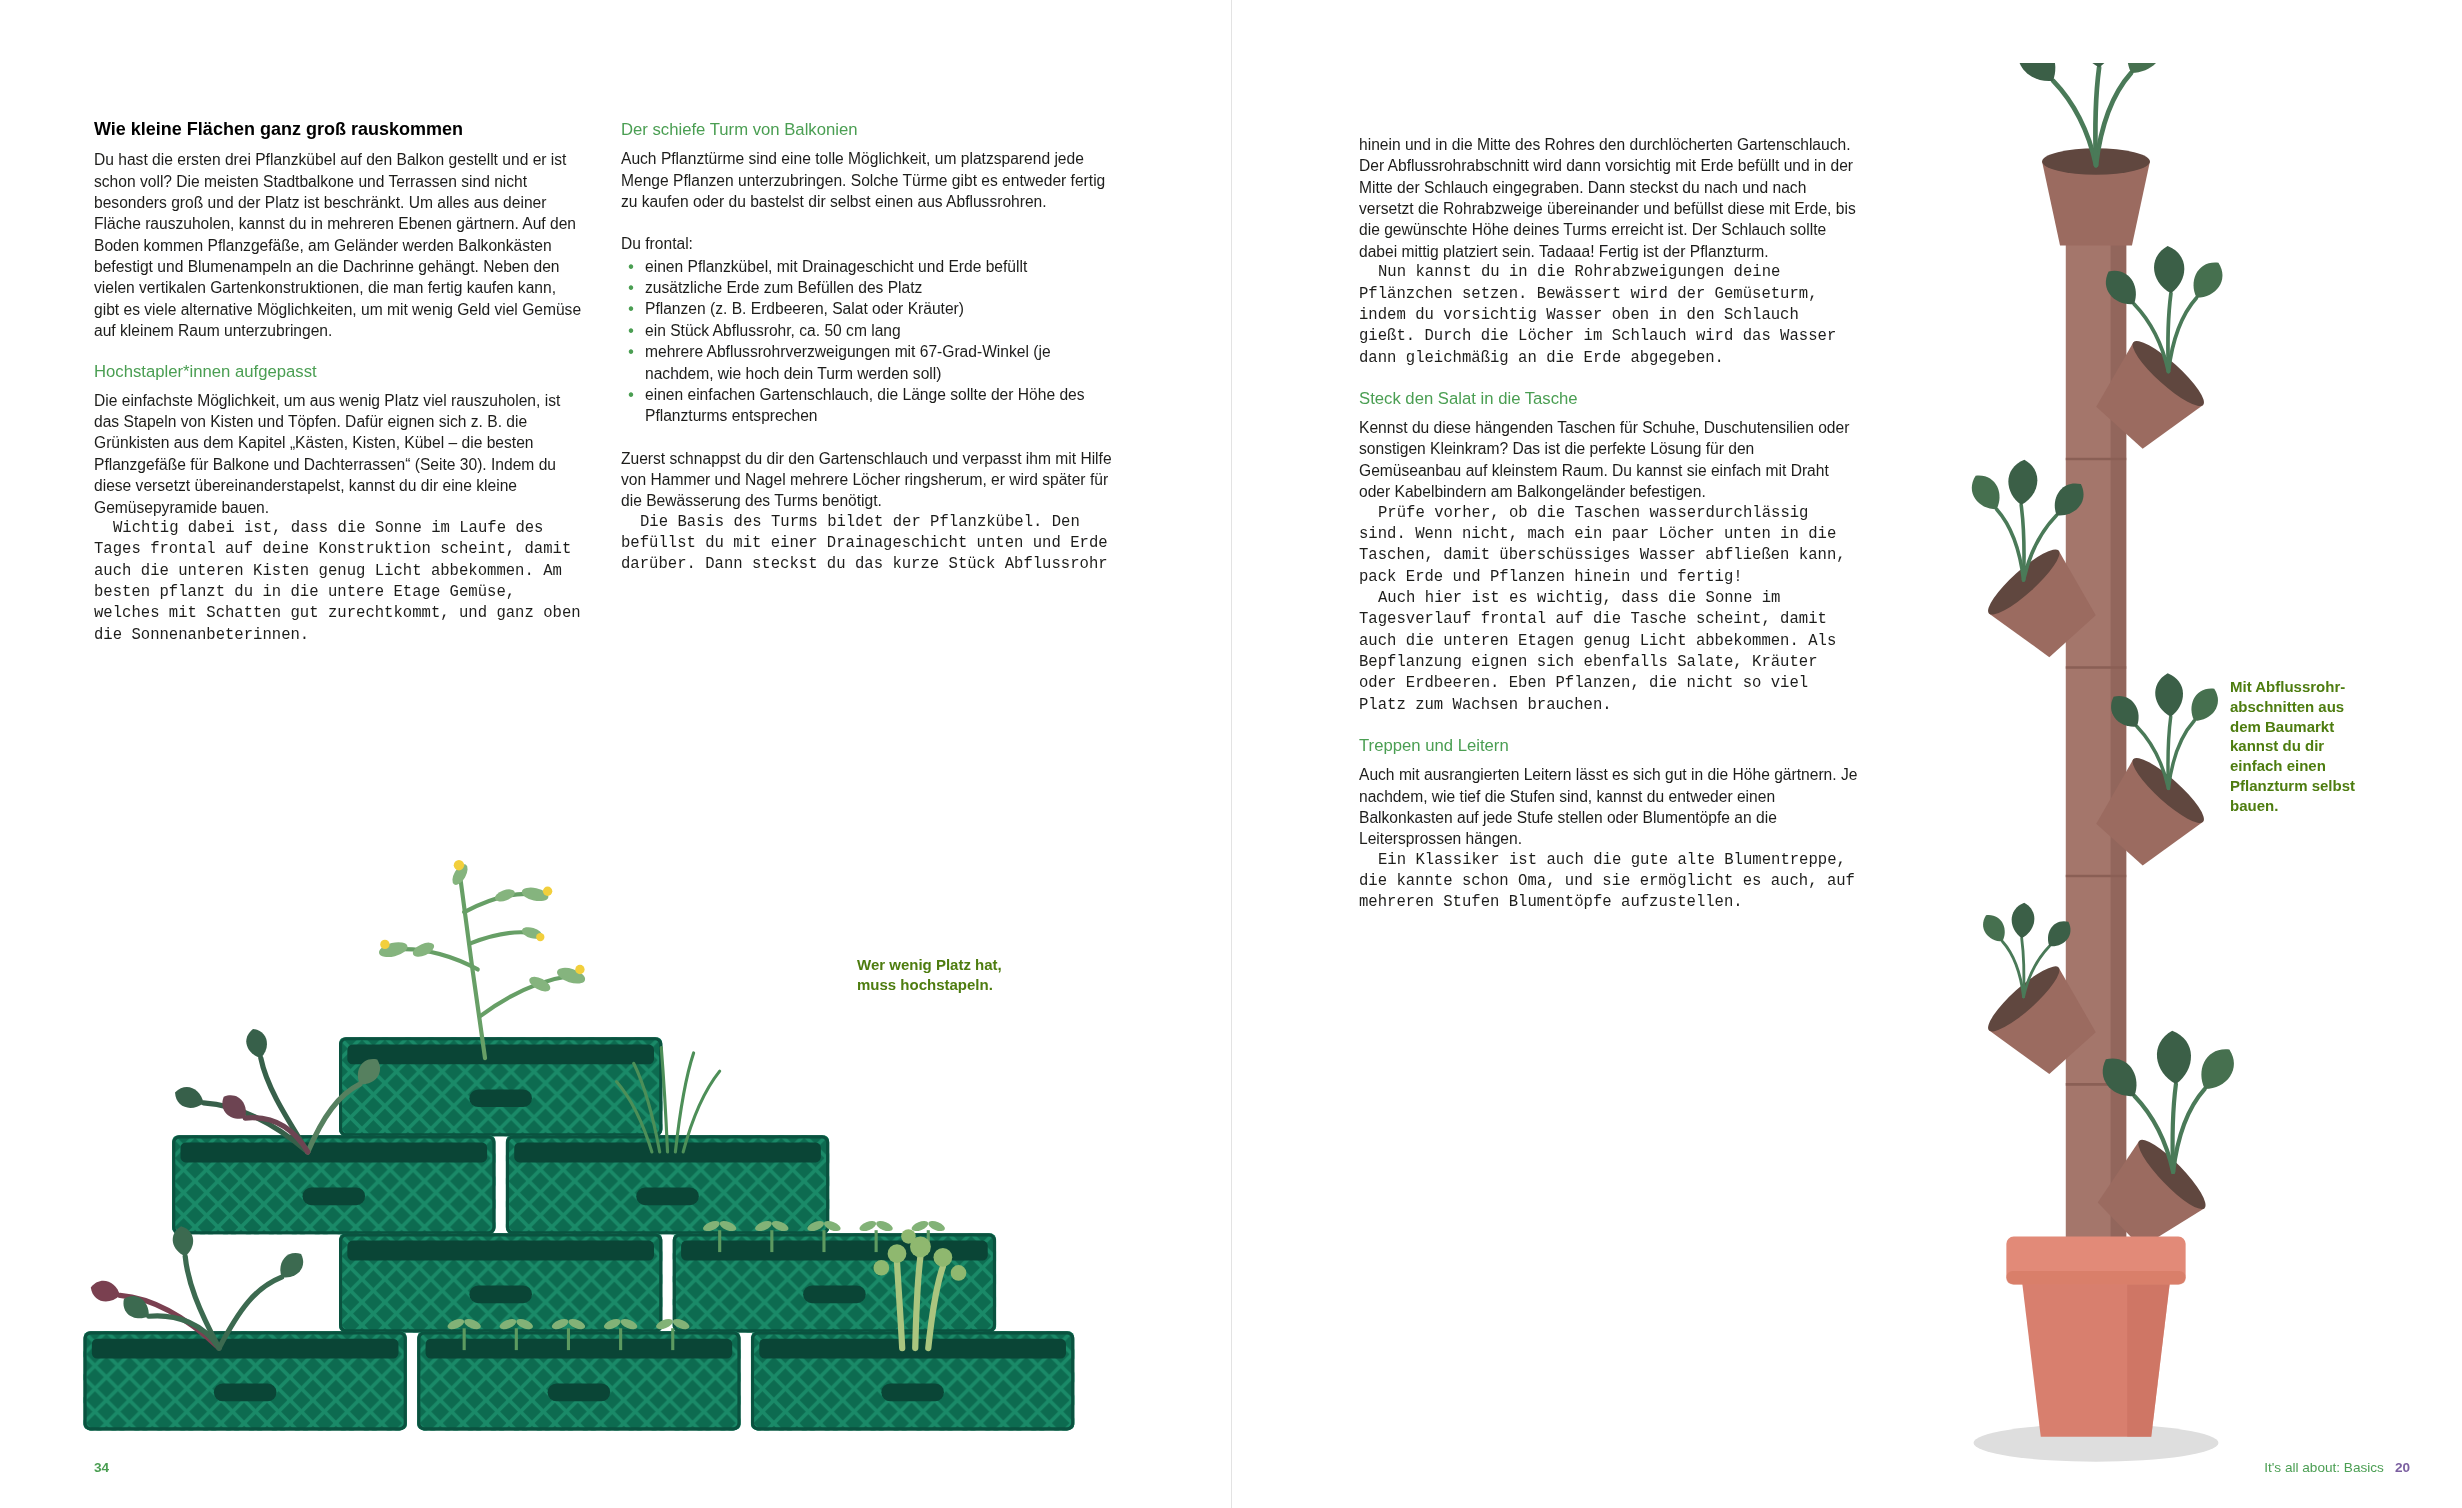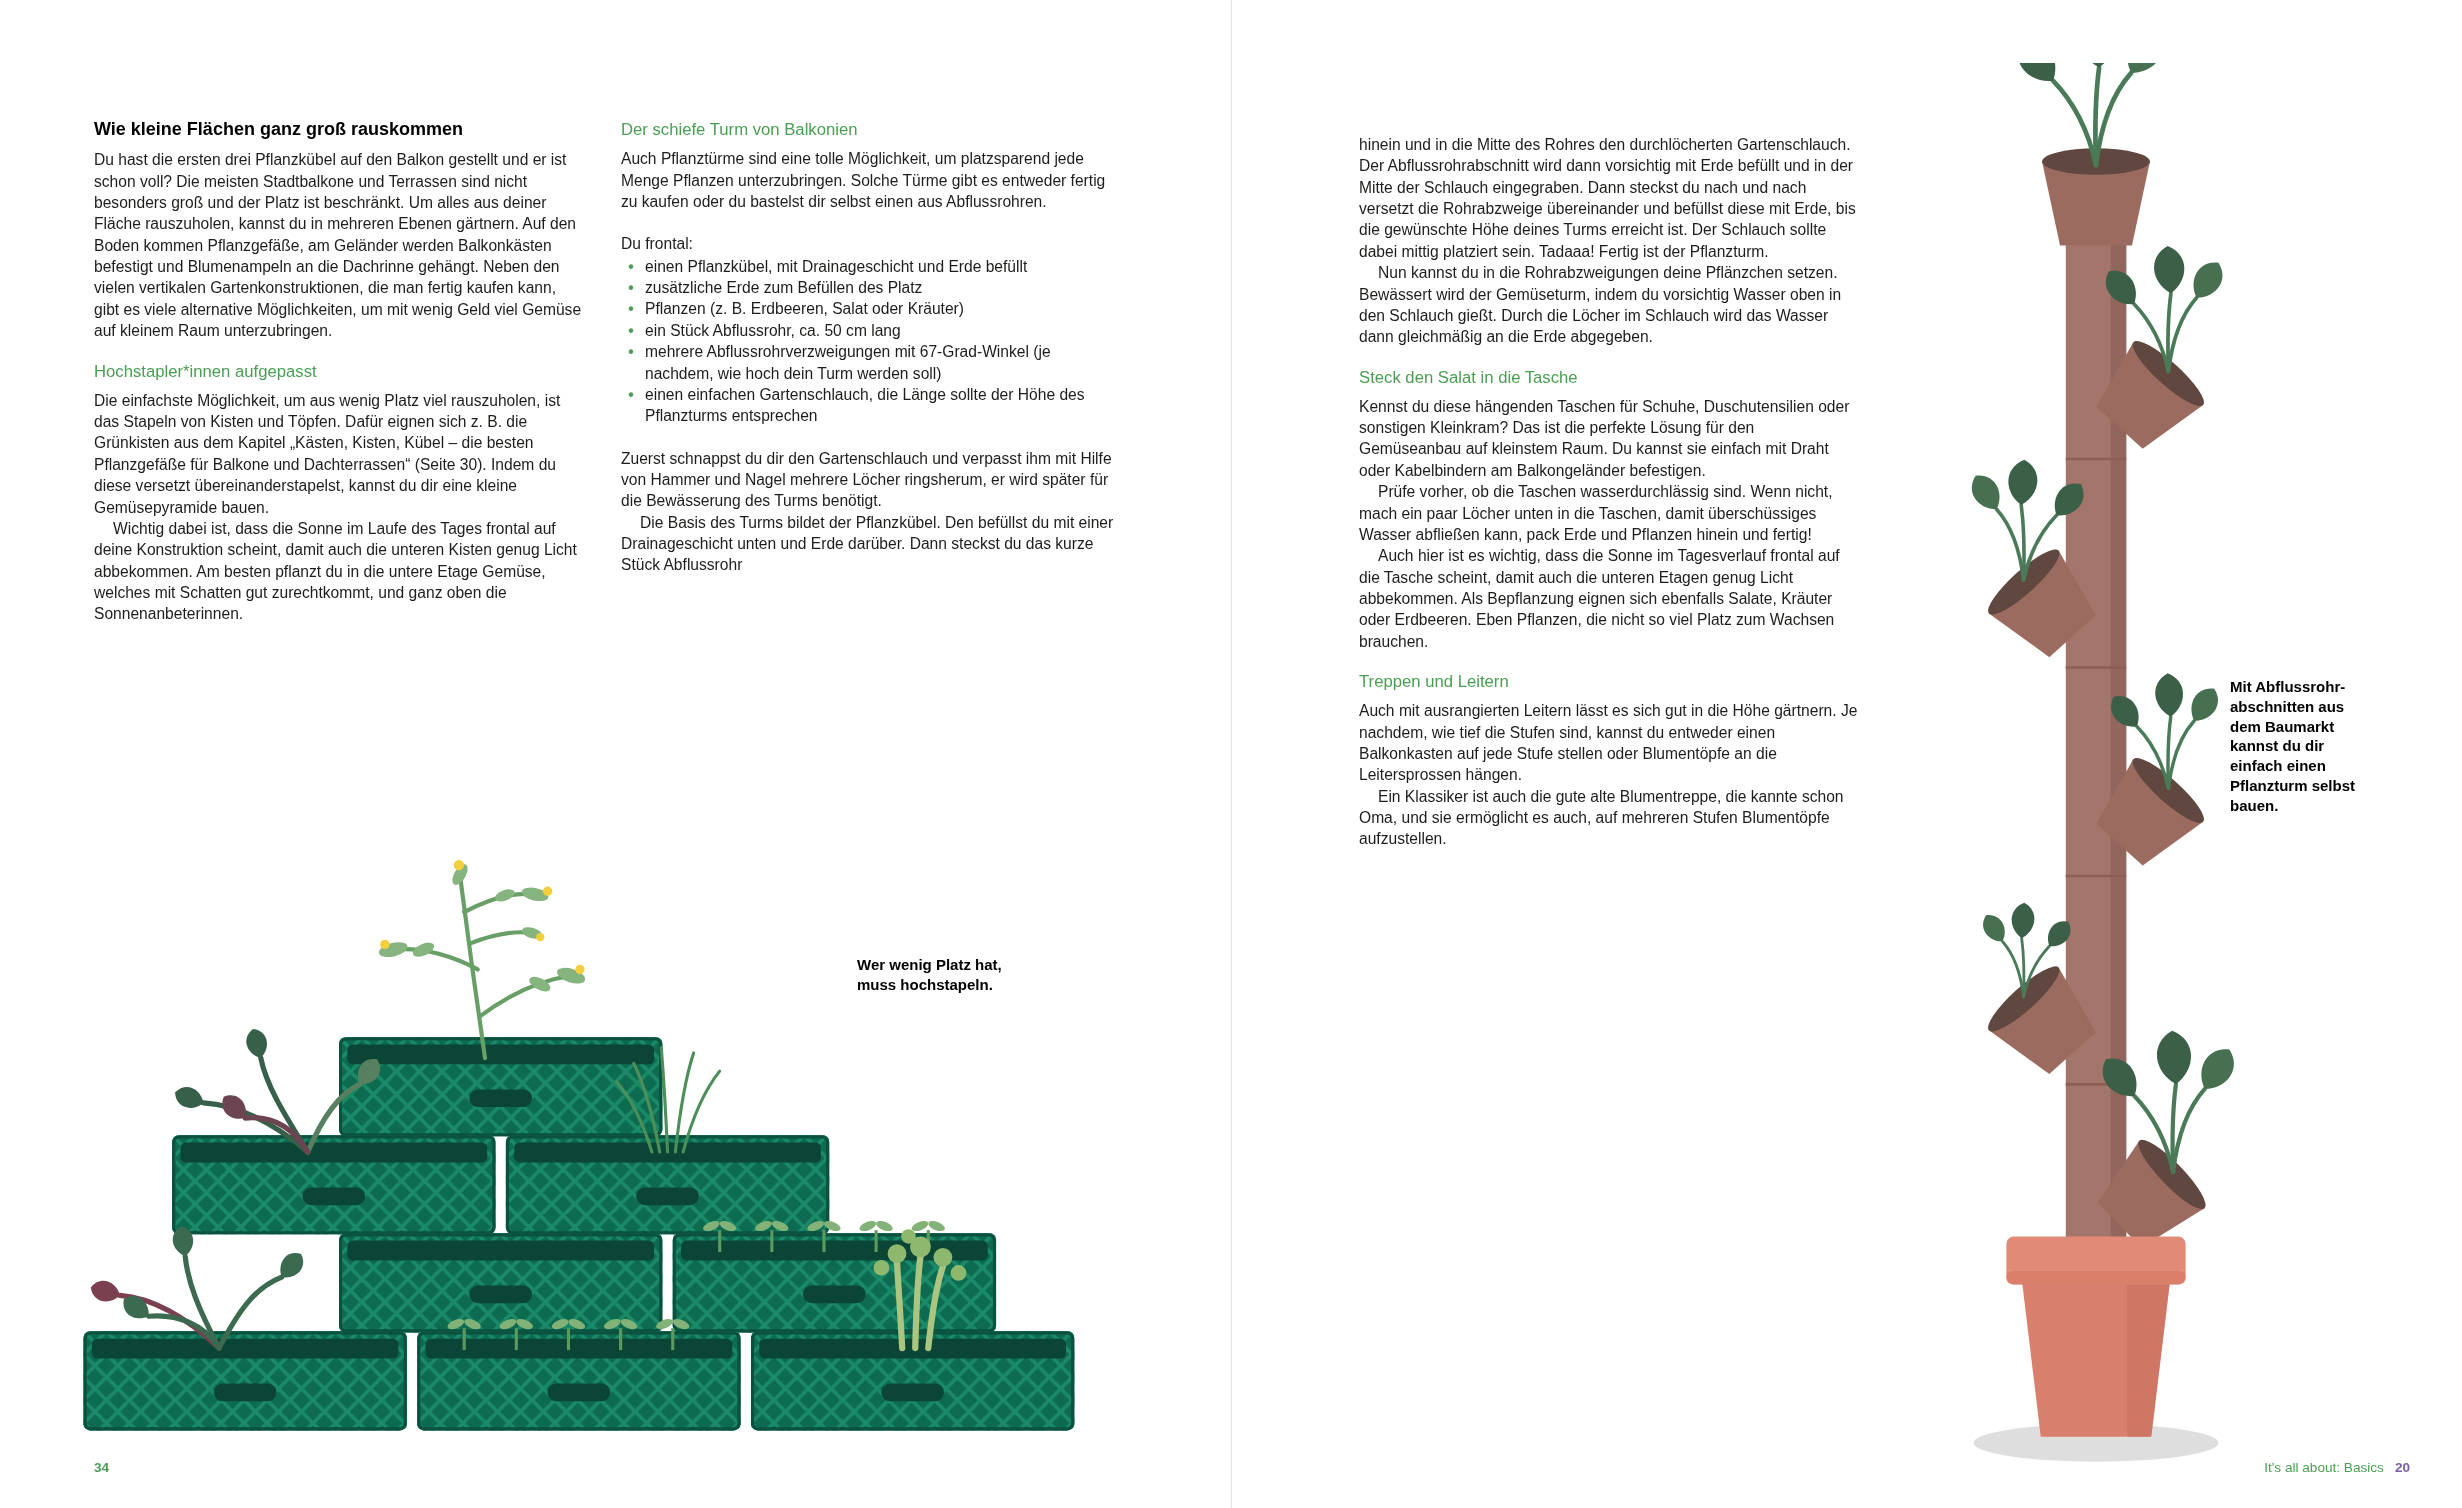--- a/index.html
+++ b/index.html
@@ -24,34 +24,34 @@
   .heading {
     font-size: 18px; font-weight: bold; color: #000;
     margin: 0 0 8.3px 0; line-height: 1.28;
   }
   .subhead {
     font-size: 16.7px; font-weight: 400; color: #4a9e52;
     margin: 20px 0 7.3px 0; line-height: 1.25;
   }
   .subhead.first { margin-top: 0; padding-top: 2.1px; }
   p { margin: 0; }
-  p.indent { text-indent: 19px; }
+  p.indent { text-indent: 19px; font-family: Liberation Mono, monospace; }
   p.gap { margin-top: 21px; }
 
   ul.needs { list-style: none; margin: 1px 0 0 0; padding: 0; }
   ul.needs li { position: relative; padding-left: 24px; margin: 0; }
   ul.needs li::before {
     content: "\2022";
     position: absolute; left: 7.3px; top: 0;
     color: #4a9e52; font-weight: bold;
   }
 
   .caption {
     position: absolute;
-    color: #000000; font-weight: bold;
+    color: #4d7c0f; font-weight: bold;
     font-size: 15px; line-height: 1.32;
     z-index: 5;
   }
   #caption-left  { left: 857px; top: 955px; width: 198px; white-space: pre-line; }
   #caption-right { left: 2230px; top: 677px; width: 141px; }
 
   .footer {
     position: absolute; bottom: 33px;
     font-size: 13.6px; font-weight: bold;
   }

